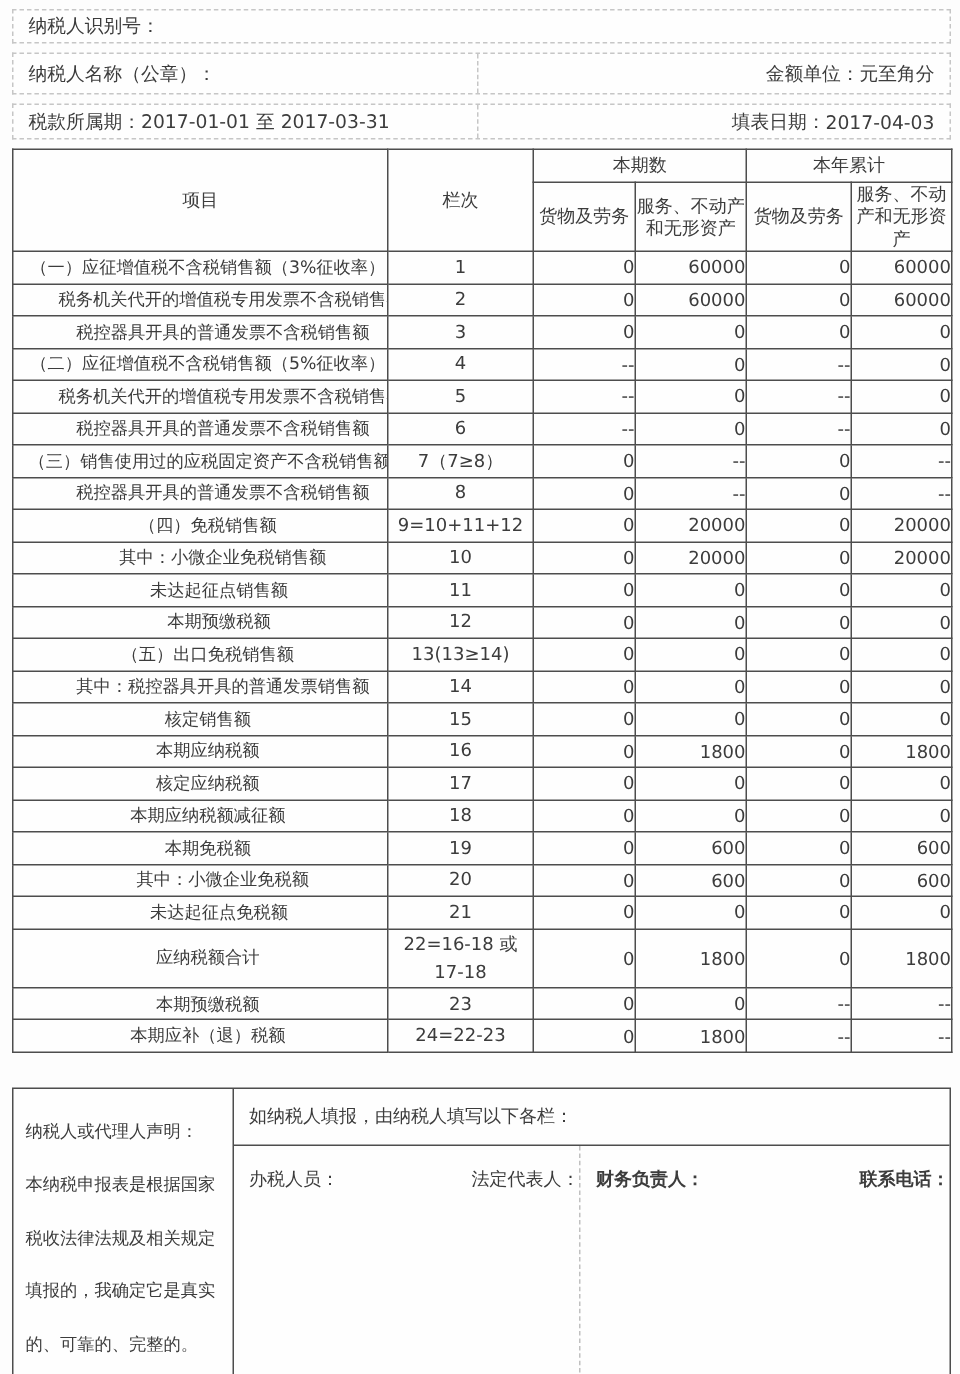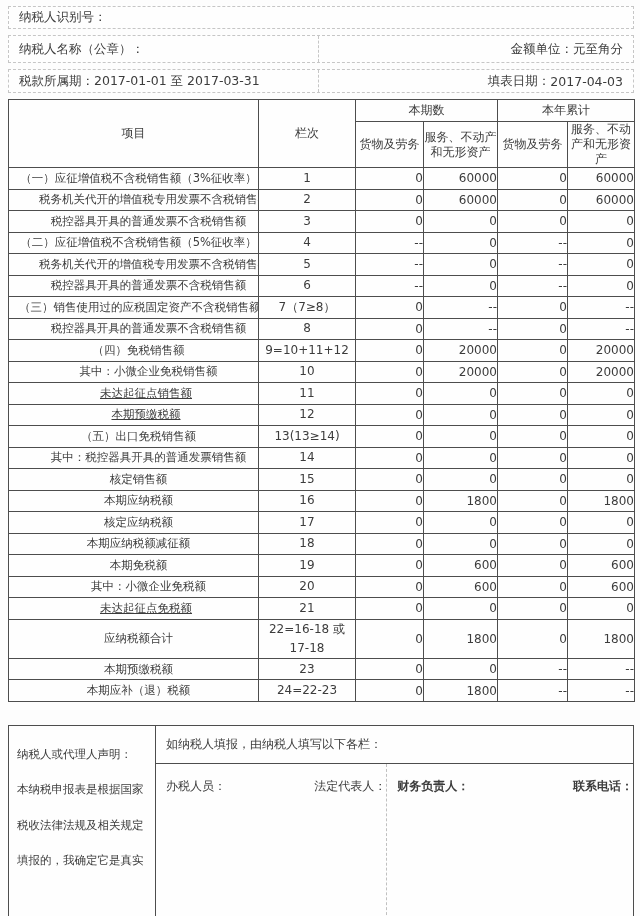--- a/index.html
+++ b/index.html
@@ -53,21 +53,21 @@
     padding: 0;
     overflow: hidden;
   }
   table.vat th { font-weight: normal; text-align: center; line-height: 1.25; margin-top: 48px; }
   thead tr.h1 th { height: 22px; }
   thead tr.h2 th { height: 41px; }
   tbody td { height: 21.5px; }
   td.c-item { text-align: center; font-size: 11.5px; white-space: nowrap; }
   td.c-item.ind0 { padding-left: 10px; }
   td.c-item.ind1 { padding-left: 30px; }
-  td.c-item.ind2 { padding-left: 25px; text-decoration: underline; }
+  td.c-item.ind2 { padding-left: 25px; }
   td.c-no   { text-align: center; font-size: 12px; line-height: 1.6; padding: 2px 2px; }
   td.c-val  { text-align: right; padding-right: 6px; font-size: 12px; }
 
   
   .footer-box {
     width: 626px;
     margin-top: 23px;
     border: 1px solid #4d4d4d;
     background: #fefefe;
     height: 196px;
@@ -343,20 +343,21 @@
         </tr>
       </tbody>
   </table>
 
   <div class="footer-box">
     <div class="decl-cell">
       <div>纳税人或代理人声明：</div>
       <div>本纳税申报表是根据国家</div>
       <div>税收法律法规及相关规定</div>
       <div>填报的，我确定它是真实</div>
+      <div>的、可靠的、完整的。</div>
     </div>
     <div class="fill-area">
       <div class="fill-r1">如纳税人填报，由纳税人填写以下各栏：</div>
       <div class="fill-r2">
         <div class="fill-col left">
           <div>办税人员：</div>
           <div>法定代表人：</div>
         </div>
         <div class="fill-col right">
           <div>财务负责人：</div>

